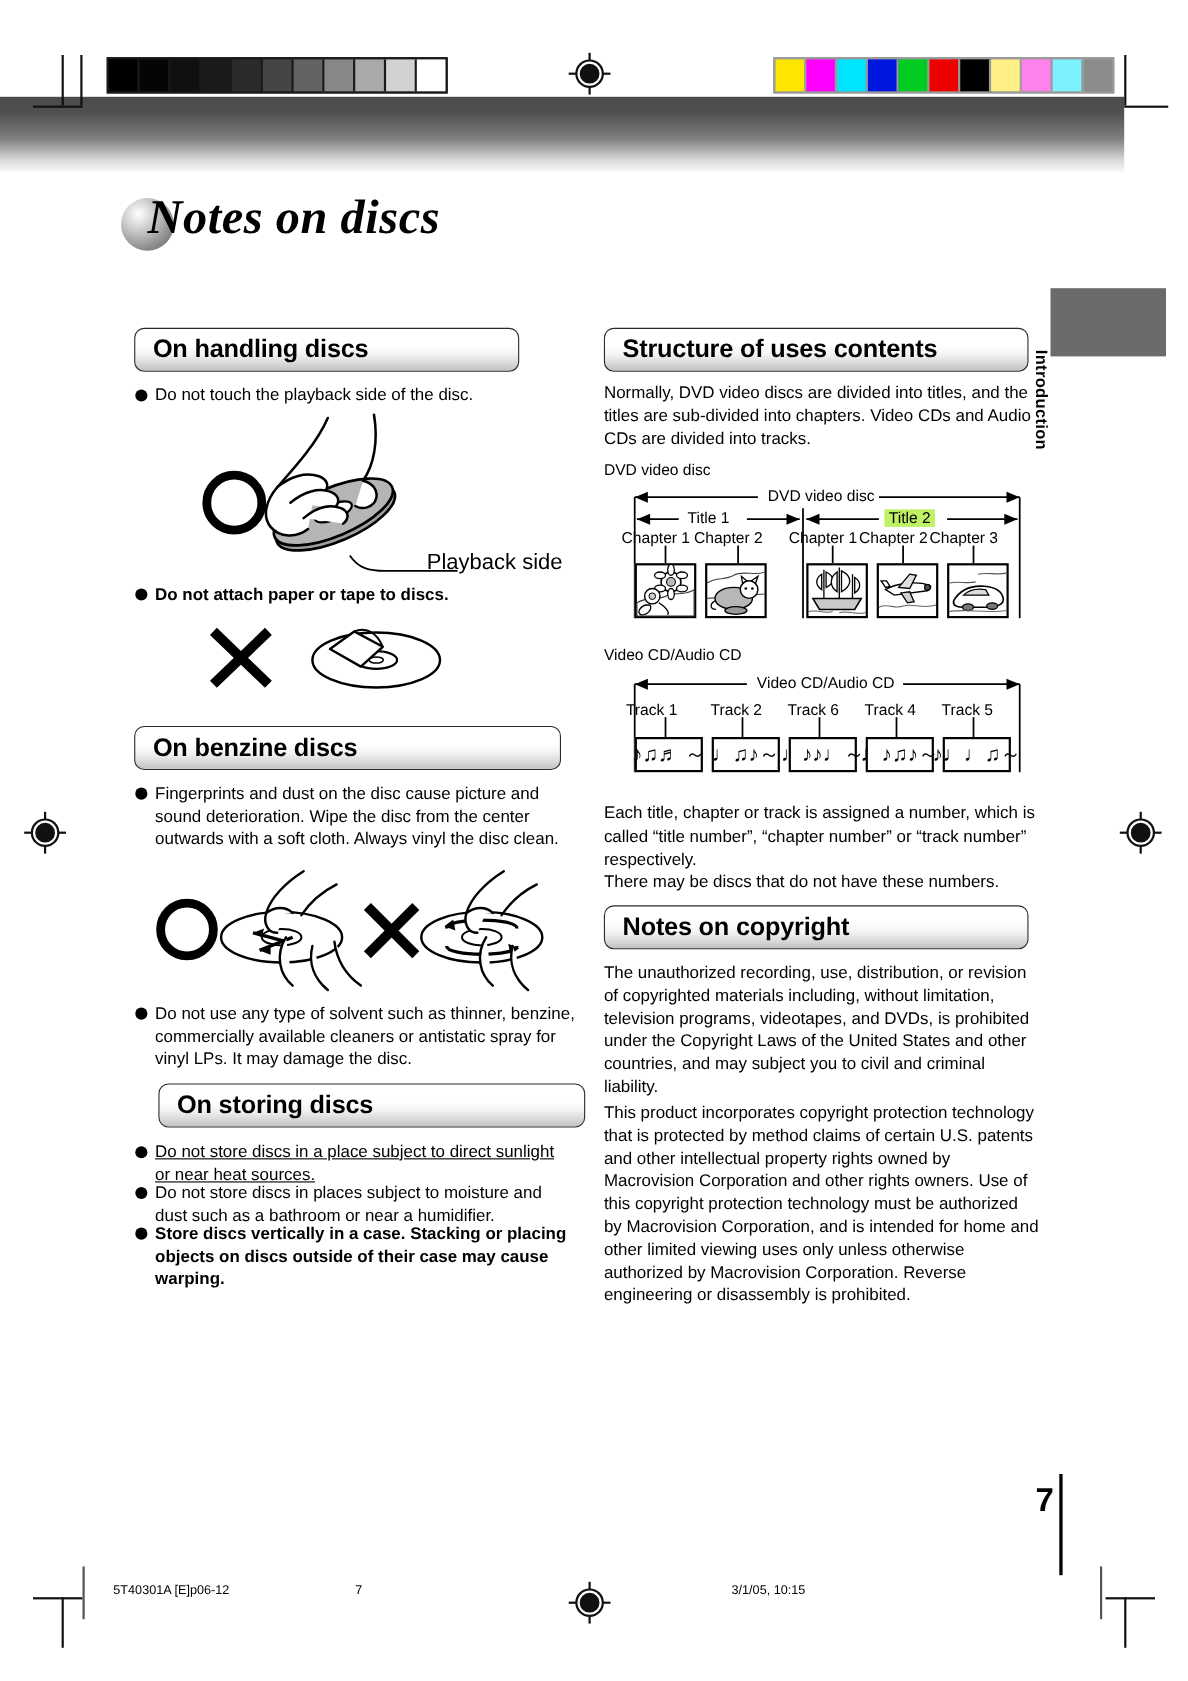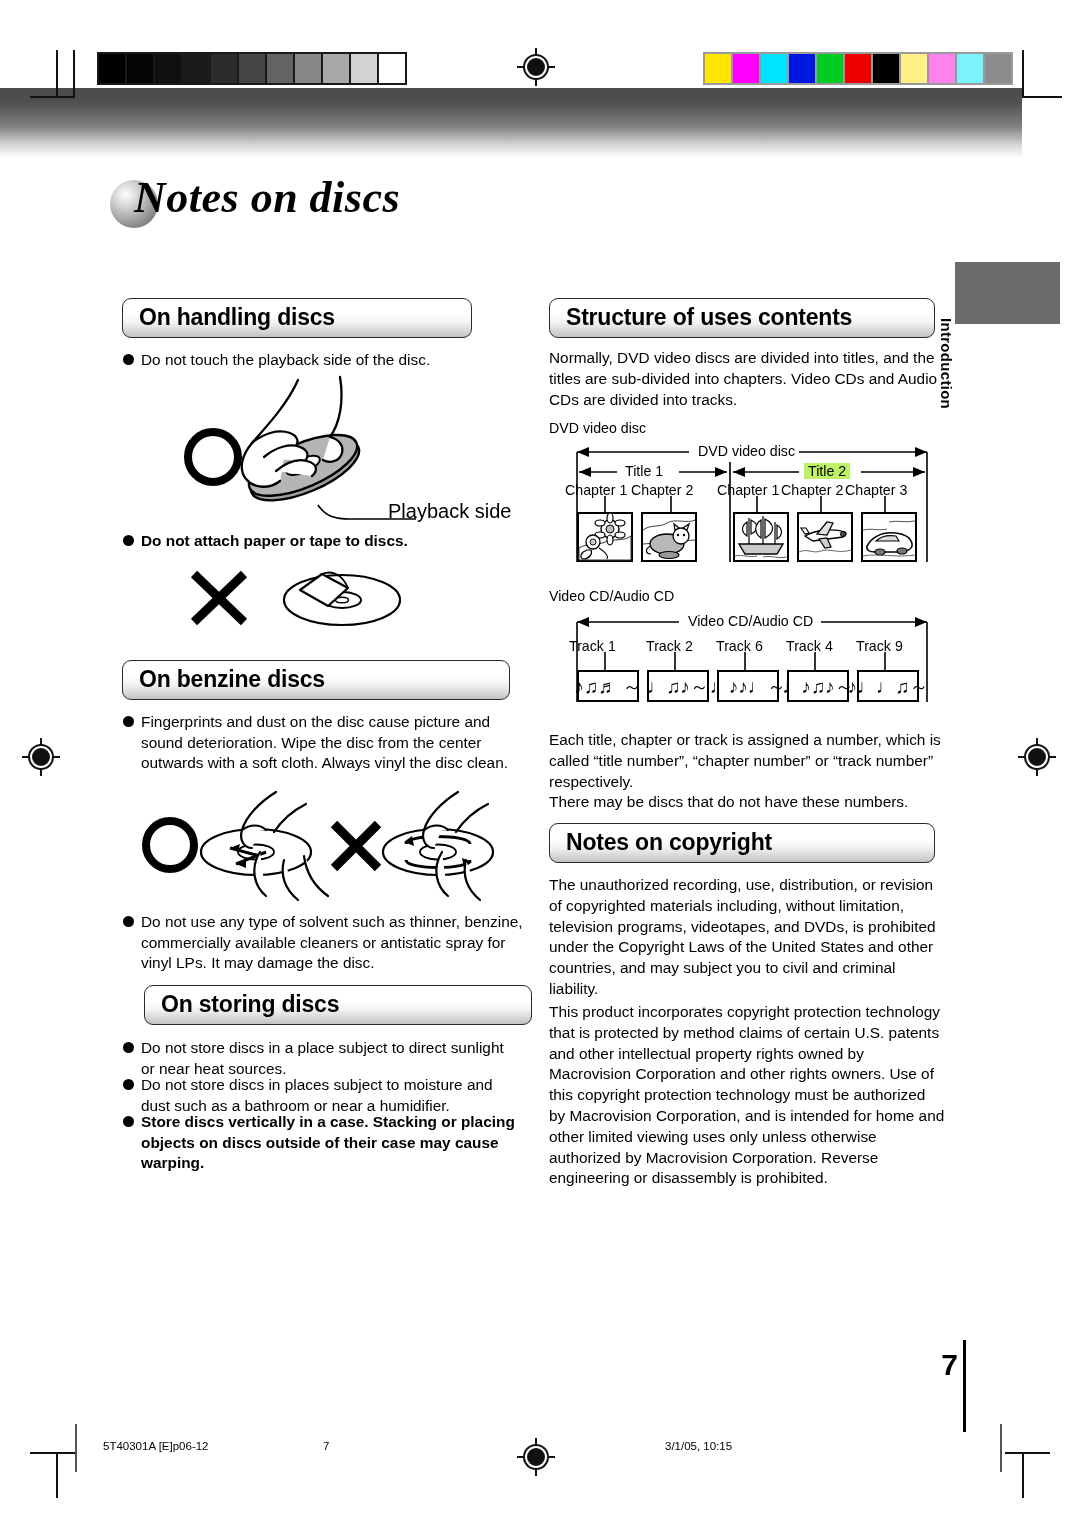--- a/index.html
+++ b/index.html
@@ -284,21 +284,21 @@
 
 <div class="bullet-item" style="left:123px;top:912px;width:400px;">
   <div class="dot"></div>
   <span class="txt">Do not use any type of solvent such as thinner, benzine, commercially available cleaners or antistatic spray for vinyl LPs. It may damage the disc.</span>
 </div>
 
 <div class="sec-head" style="left:122px;top:985px;width:388px;margin-left:22px;">
   <span>On storing discs</span>
 </div>
 
-<div class="bullet-item" style="left:123px;top:1038px;width:392px;">
+<div class="bullet-item" style="left:123px;top:1038px;width:392px;text-decoration:underline;">
   <div class="dot"></div>
   <span class="txt">Do not store discs in a place subject to direct sunlight or near heat sources.</span>
 </div>
 <div class="bullet-item" style="left:123px;top:1075px;width:392px;">
   <div class="dot"></div>
   <span class="txt">Do not store discs in places subject to moisture and dust such as a bathroom or near a humidifier.</span>
 </div>
 <div class="bullet-item" style="left:123px;top:1112px;width:392px;font-weight:bold;">
   <div class="dot"></div>
   <span class="txt">Store discs vertically in a case. Stacking or placing objects on discs outside of their case may cause warping.</span>
@@ -454,21 +454,21 @@
       <line x1="336" y1="44" x2="336" y2="62"></line>
     </g>
   </svg>
 
   <div class="diag-label" style="left:135px;top:5px;background:#fff;padding:0 4px;">Video CD/Audio CD</div>
 
   <div class="diag-label" style="left:20px;top:30px;">Track 1</div>
   <div class="diag-label" style="left:97px;top:30px;">Track 2</div>
   <div class="diag-label" style="left:167px;top:30px;">Track 6</div>
   <div class="diag-label" style="left:237px;top:30px;">Track 4</div>
-  <div class="diag-label" style="left:307px;top:30px;">Track 9</div>
+  <div class="diag-label" style="left:307px;top:30px;">Track 5</div>
 
   <div class="trackbox" style="left:28px;top:62px;width:62px;height:32px;">
     <span class="notes">♪♫♬ ～</span>
   </div>
   <div class="trackbox" style="left:98px;top:62px;width:62px;height:32px;">
     <span class="notes">♩♫♪～</span>
   </div>
   <div class="trackbox" style="left:168px;top:62px;width:62px;height:32px;">
     <span class="notes">♩♪♪♩～</span>
   </div>

